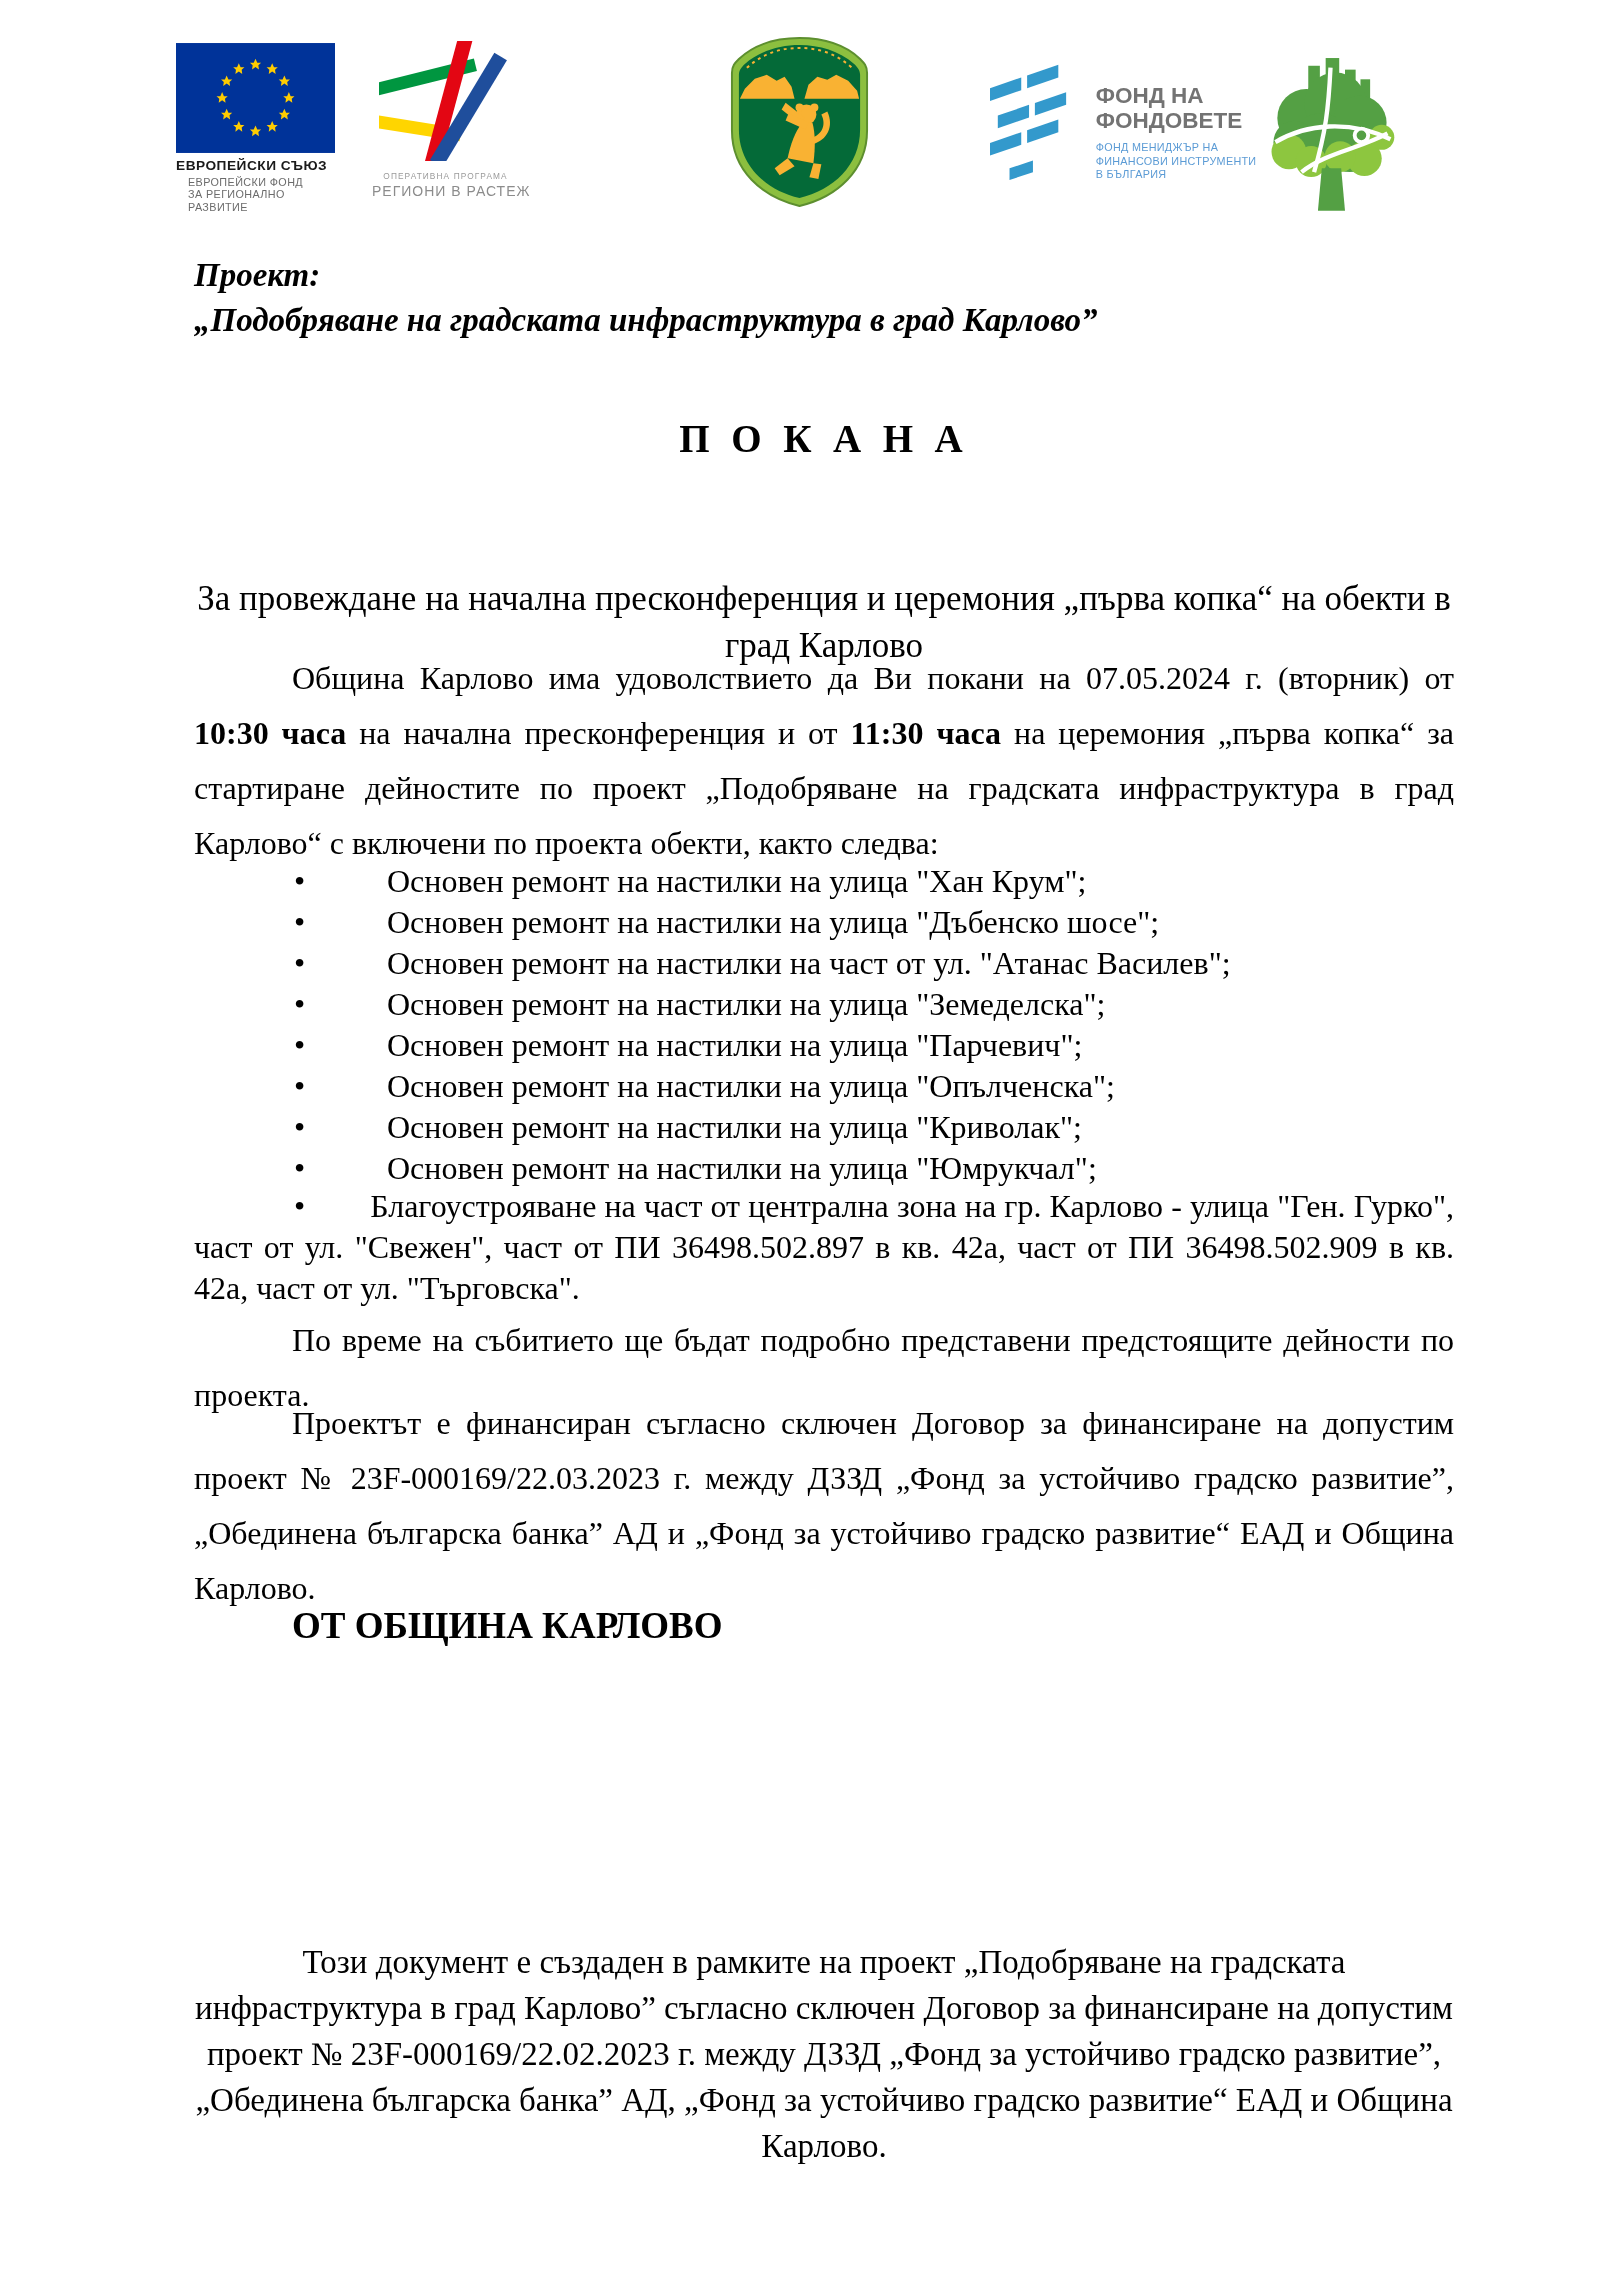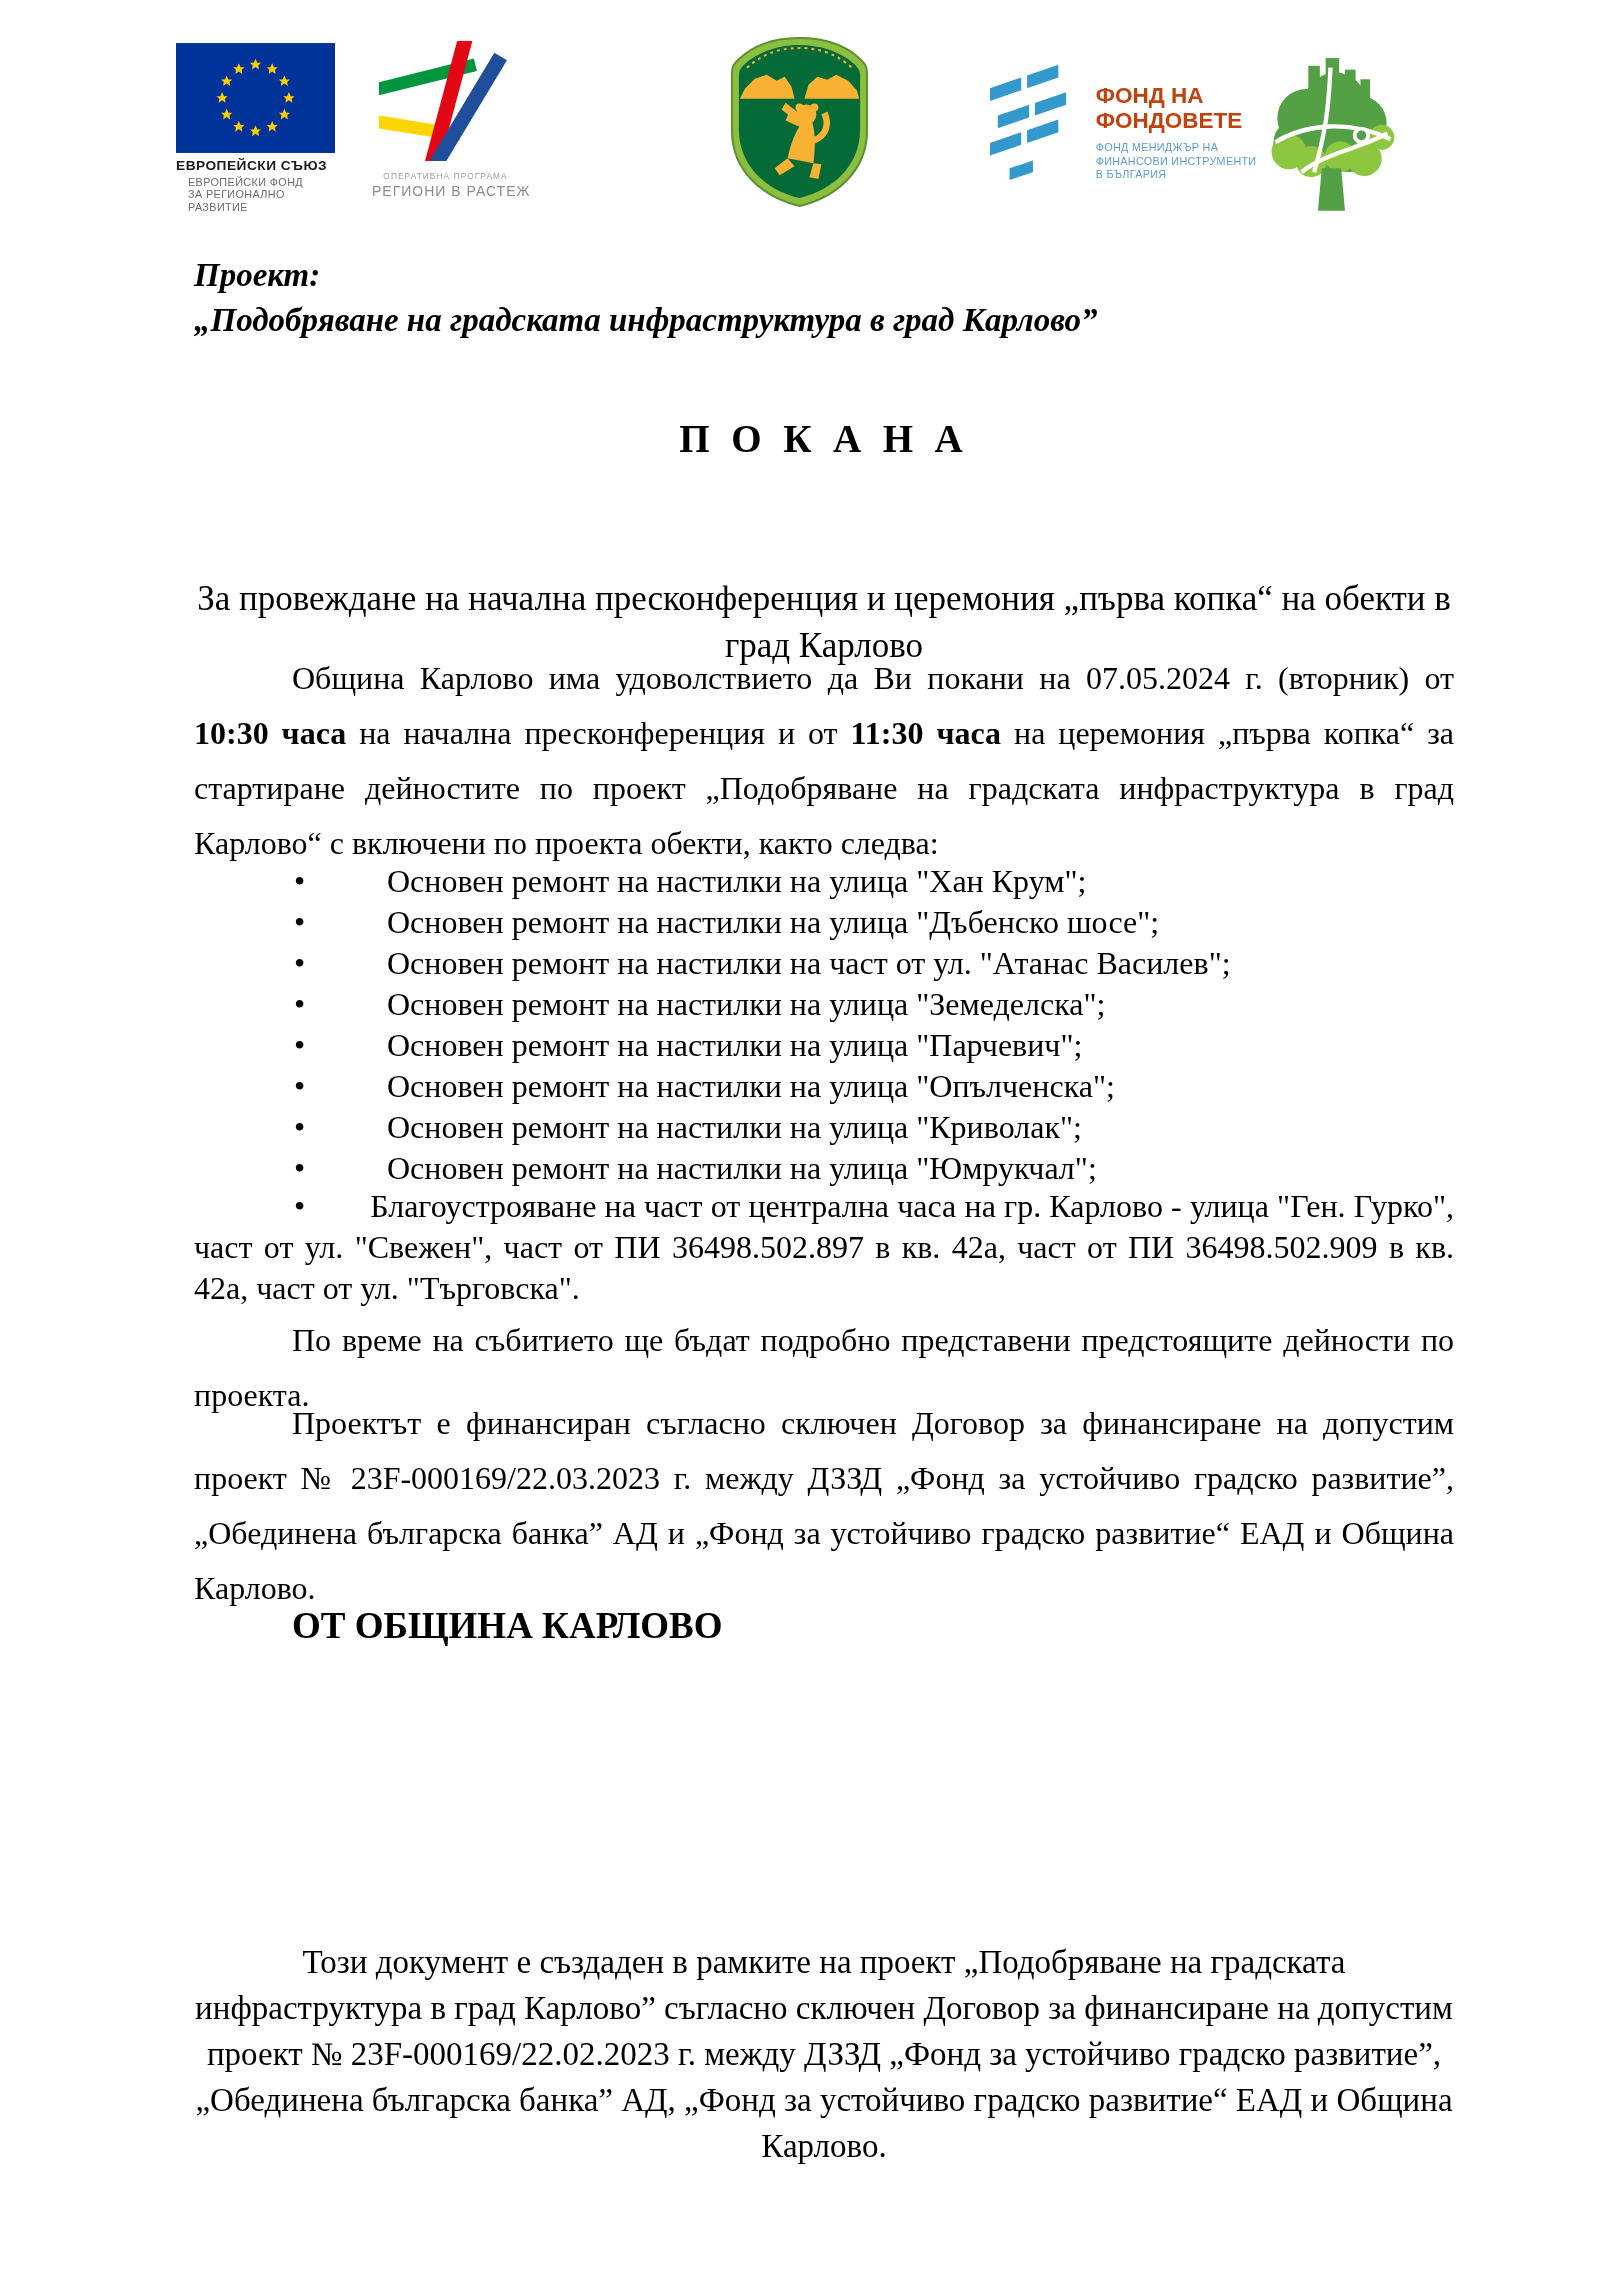--- a/index.html
+++ b/index.html
@@ -16,21 +16,21 @@
   
   .logo-eu{left:176px;top:43px;width:167px;}
   .logo-eu svg{display:block;}
   .eu-caption{font-family:"Liberation Sans",sans-serif;font-weight:700;font-size:13.7px;color:#1a1a1a;margin-top:4.9px;letter-spacing:0.5px;}
   .eu-sub{font-family:"Liberation Sans",sans-serif;font-size:10.8px;line-height:12.7px;color:#6b6b6b;margin-top:2.9px;letter-spacing:0.4px;margin-left:12px;}
   .logo-oprr{left:372px;top:41px;width:147px;text-align:center;}
   .oprr-sub{font-family:"Liberation Sans",sans-serif;font-size:8.3px;color:#9a9a9a;letter-spacing:1.1px;margin-top:5.9px;white-space:nowrap;}
   .oprr-caption{font-family:"Liberation Sans",sans-serif;font-size:14px;color:#8c8c8c;letter-spacing:1px;margin-top:2px;white-space:nowrap;}
   .logo-karlovo{left:725px;top:35px;}
   .logo-fof{left:982px;top:57px;display:flex;gap:15.7px;align-items:flex-start;}
-  .fof-title{font-family:"Liberation Sans",sans-serif;font-weight:700;font-size:22.5px;line-height:25.5px;color:#c2410c;margin-top:25.5px;}
+  .fof-title{font-family:"Liberation Sans",sans-serif;font-weight:700;font-size:22.5px;line-height:25.5px;color:#737373;margin-top:25.5px;}
   .fof-sub{font-family:"Liberation Sans",sans-serif;font-size:10.8px;line-height:13.2px;color:#5b9bd5;margin-top:7.8px;letter-spacing:0.3px;}
   .logo-tree{left:1258px;top:49px;}
   
   .content-col{left:194px;width:1260px;}
   .project-block{top:253px;text-align:left;font-weight:bold;font-style:italic;font-size:33px;line-height:45px;}
   .heading{top:416px;text-align:center;font-weight:bold;font-size:39px;letter-spacing:5.9px;}
   .subtitle{top:529px;text-align:center;font-size:35px;line-height:47px;margin-top:46px;}
   .para{font-size:32px;line-height:55px;text-align:justify;margin:0;}
   .indent{text-indent:98px;}
   .intro{top:651px;}
@@ -179,21 +179,21 @@
     <div class="bullet-row"><span class="bullet-dot">•</span><span>Основен ремонт на настилки на улица "Хан Крум";</span></div>
     <div class="bullet-row"><span class="bullet-dot">•</span><span>Основен ремонт на настилки на улица "Дъбенско шосе";</span></div>
     <div class="bullet-row"><span class="bullet-dot">•</span><span>Основен ремонт на настилки на част от ул. "Атанас Василев";</span></div>
     <div class="bullet-row"><span class="bullet-dot">•</span><span>Основен ремонт на настилки на улица "Земеделска";</span></div>
     <div class="bullet-row"><span class="bullet-dot">•</span><span>Основен ремонт на настилки на улица "Парчевич";</span></div>
     <div class="bullet-row"><span class="bullet-dot">•</span><span>Основен ремонт на настилки на улица "Опълченска";</span></div>
     <div class="bullet-row"><span class="bullet-dot">•</span><span>Основен ремонт на настилки на улица "Криволак";</span></div>
     <div class="bullet-row"><span class="bullet-dot">•</span><span>Основен ремонт на настилки на улица "Юмрукчал";</span></div>
   </div>
 
-  <p class="abs content-col para bullet-para"><span class="sp1"></span><span>•</span><span class="sp2"></span><span>Благоустрояване на част от централна часа на гр. Карлово - улица "Ген. Гурко", част от ул. "Свежен", част от ПИ 36498.502.897 в кв. 42а, част от ПИ 36498.502.909 в кв. 42а, част от ул. "Търговска".</span></p>
+  <p class="abs content-col para bullet-para"><span class="sp1"></span><span>•</span><span class="sp2"></span><span>Благоустрояване на част от централна зона на гр. Карлово - улица "Ген. Гурко", част от ул. "Свежен", част от ПИ 36498.502.897 в кв. 42а, част от ПИ 36498.502.909 в кв. 42а, част от ул. "Търговска".</span></p>
 
   <p class="abs content-col para indent para2">По време на събитието ще бъдат подробно представени предстоящите дейности по проекта.</p>
 
   <p class="abs content-col para indent para3">Проектът е финансиран съгласно сключен Договор за финансиране на допустим проект № 23F-000169/22.03.2023 г. между ДЗЗД „Фонд за устойчиво градско развитие”, „Обединена българска банка” АД и „Фонд за устойчиво градско развитие“ ЕАД и Община Карлово.</p>
 
   <div class="abs content-col signature">ОТ ОБЩИНА КАРЛОВО</div>
 
   <p class="abs content-col footer">Този документ е създаден в рамките на проект „Подобряване на градската инфраструктура в град Карлово” съгласно сключен Договор за финансиране на допустим проект № 23F-000169/22.02.2023 г. между ДЗЗД „Фонд за устойчиво градско развитие”, „Обединена българска банка” АД, „Фонд за устойчиво градско развитие“ ЕАД и Община Карлово.</p>
 
 </div>

